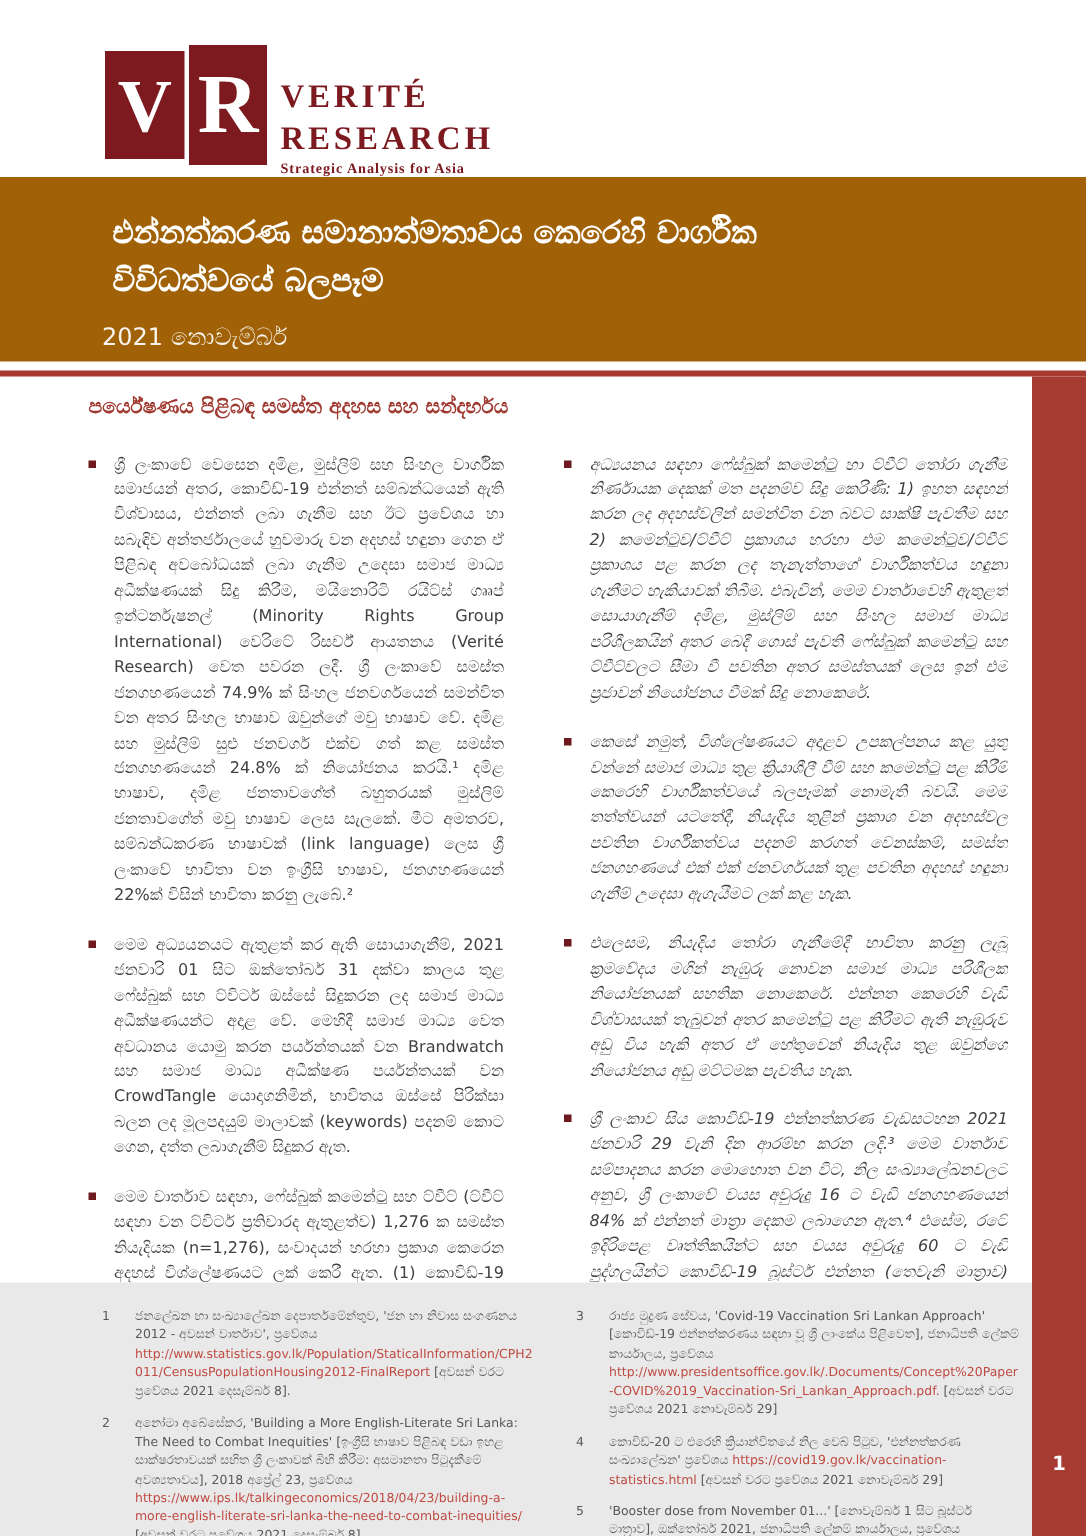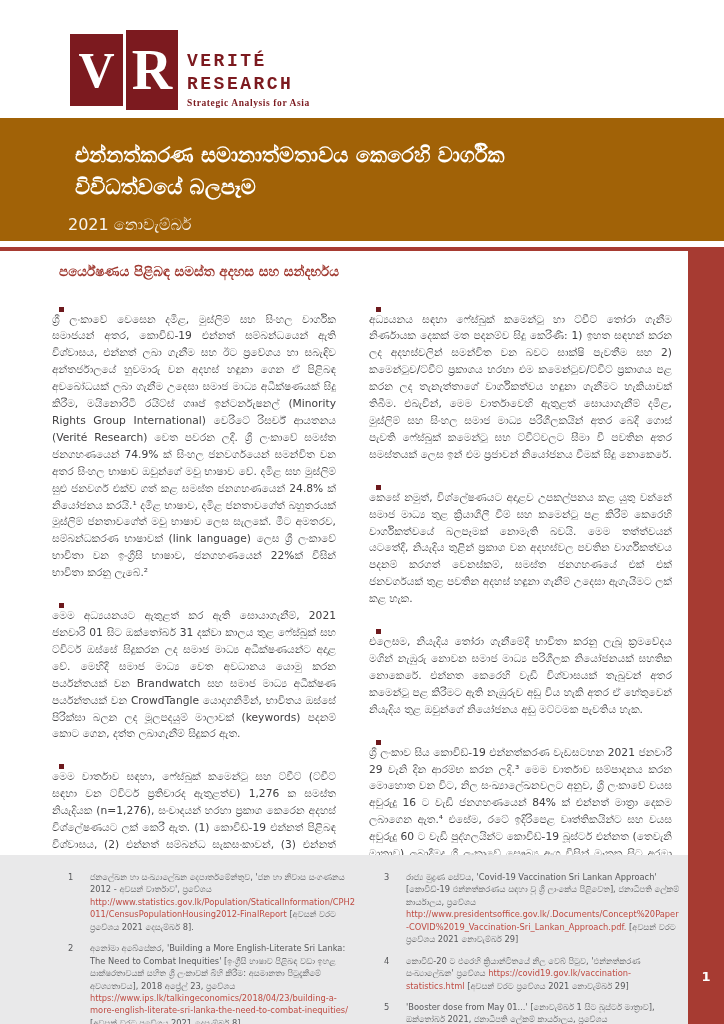--- a/index.html
+++ b/index.html
@@ -13,21 +13,21 @@
   
   .logo { position:absolute; top:30px; left:70px; display:flex; align-items:flex-start; }
   .logo-block {
     background:#7c1a1f; color:#fff; display:flex; align-items:center; justify-content:center;
     font-family:"Liberation Serif","DejaVu Serif",serif; font-weight:700;
   }
   .logo-block.v { width:53px; height:72px; font-size:50px; margin-top:4px; }
   .logo-block.r { width:52px; height:80px; font-size:56px; margin-left:3px; }
   .logo-text { margin-left:9px; padding-top:20px; color:#7c1a1f;
     font-family:"Liberation Serif","DejaVu Serif",serif; }
-  .logo-text .brand { font-size:18px; font-weight:700; letter-spacing:2.5px; line-height:1.25;font-family:Liberation Mono, monospace; }
+  .logo-text .brand { font-size:22px; font-weight:700; letter-spacing:2.5px; line-height:1.25; }
   .logo-text .tagline { font-size:9.5px; font-weight:700; letter-spacing:0.6px; margin-top:3px; }
 
   
   .banner { position:absolute; top:118px; left:0; width:724px; height:123px; background:#a16207; }
   .banner h1 {
     padding:22px 80px 0 75px; max-width:640px;
     color:#ffffff; font-size:21px; font-weight:700; line-height:1.5;
   }
   .banner .date { padding:12px 0 0 68px; color:rgba(255,255,255,0.93); font-size:16px; font-weight:400; }
 
@@ -41,22 +41,22 @@
 
   
   .content { position:absolute; top:262px; left:52px; width:620px; height:593px; overflow:hidden; }
   .content h2 {
     margin-left:7px; width:280px;
     color:#a03a31; font-size:13.5px; font-weight:700; line-height:1.45;
   }
   .cols { display:flex; margin-top:20px; }
   .col { overflow:hidden; }
   .col.left  { width:284px; margin-right:33px; }
-  .col.right { width:303px; }
-  .bullet-item { display:flex; margin-bottom:16px;flex-direction:column; }
+  .col.right { width:303px;font-style:italic; }
+  .bullet-item { display:flex; margin-bottom:16px; }
   .bullet-item .sq {
     flex:0 0 auto; width:5px; height:5px; background:#6d191d; margin:5px 12px 0 7px;
   }
   .bullet-item p {
     color:#414042; font-size:10.7px; line-height:1.58; text-align:justify;
   }
 
   
   .footnotes {
     position:absolute; top:855px; left:0; width:688px; height:169px;
@@ -148,18 +148,18 @@
       <div class="fn">
         <span class="fn-num">3</span>
         <p><span>රාජ්‍ය මුද්‍රණ සේවය, 'Covid-19 Vaccination Sri Lankan Approach' [කොවිඩ්-19 එන්නත්කරණය සඳහා වූ ශ්‍රී ලාංකේය පිළිවෙත], ජනාධිපති ලේකම් කාර්යාලය, ප්‍රවේශය </span><a class="link">http://www.presidentsoffice.gov.lk/.Documents/Concept%20Paper-COVID%2019_Vaccination-Sri_Lankan_Approach.pdf.</a><span> [අවසන් වරට ප්‍රවේශය 2021 නොවැම්බර් 29]</span></p>
       </div>
       <div class="fn">
         <span class="fn-num">4</span>
         <p><span>කොවිඩ්-20 ට එරෙහි ක්‍රියාන්විතයේ නිල වෙබ් පිටුව, 'එන්නත්කරණ සංඛ්‍යාලේඛන' ප්‍රවේශය </span><a class="link">https://covid19.gov.lk/vaccination-statistics.html</a><span> [අවසන් වරට ප්‍රවේශය 2021 නොවැම්බර් 29]</span></p>
       </div>
       <div class="fn">
         <span class="fn-num">5</span>
-        <p><span>'Booster dose from May 01...' [නොවැම්බර් 1 සිට බූස්ටර් මාත්‍රාව], ඔක්තෝබර් 2021, ජනාධිපති ලේකම් කාර්යාලය, ප්‍රවේශය </span></p>
+        <p><span>'Booster dose from November 01...' [නොවැම්බර් 1 සිට බූස්ටර් මාත්‍රාව], ඔක්තෝබර් 2021, ජනාධිපති ලේකම් කාර්යාලය, ප්‍රවේශය </span></p>
       </div>
     </div>
   </footer>
 
 </div>
 
 </body></html>

